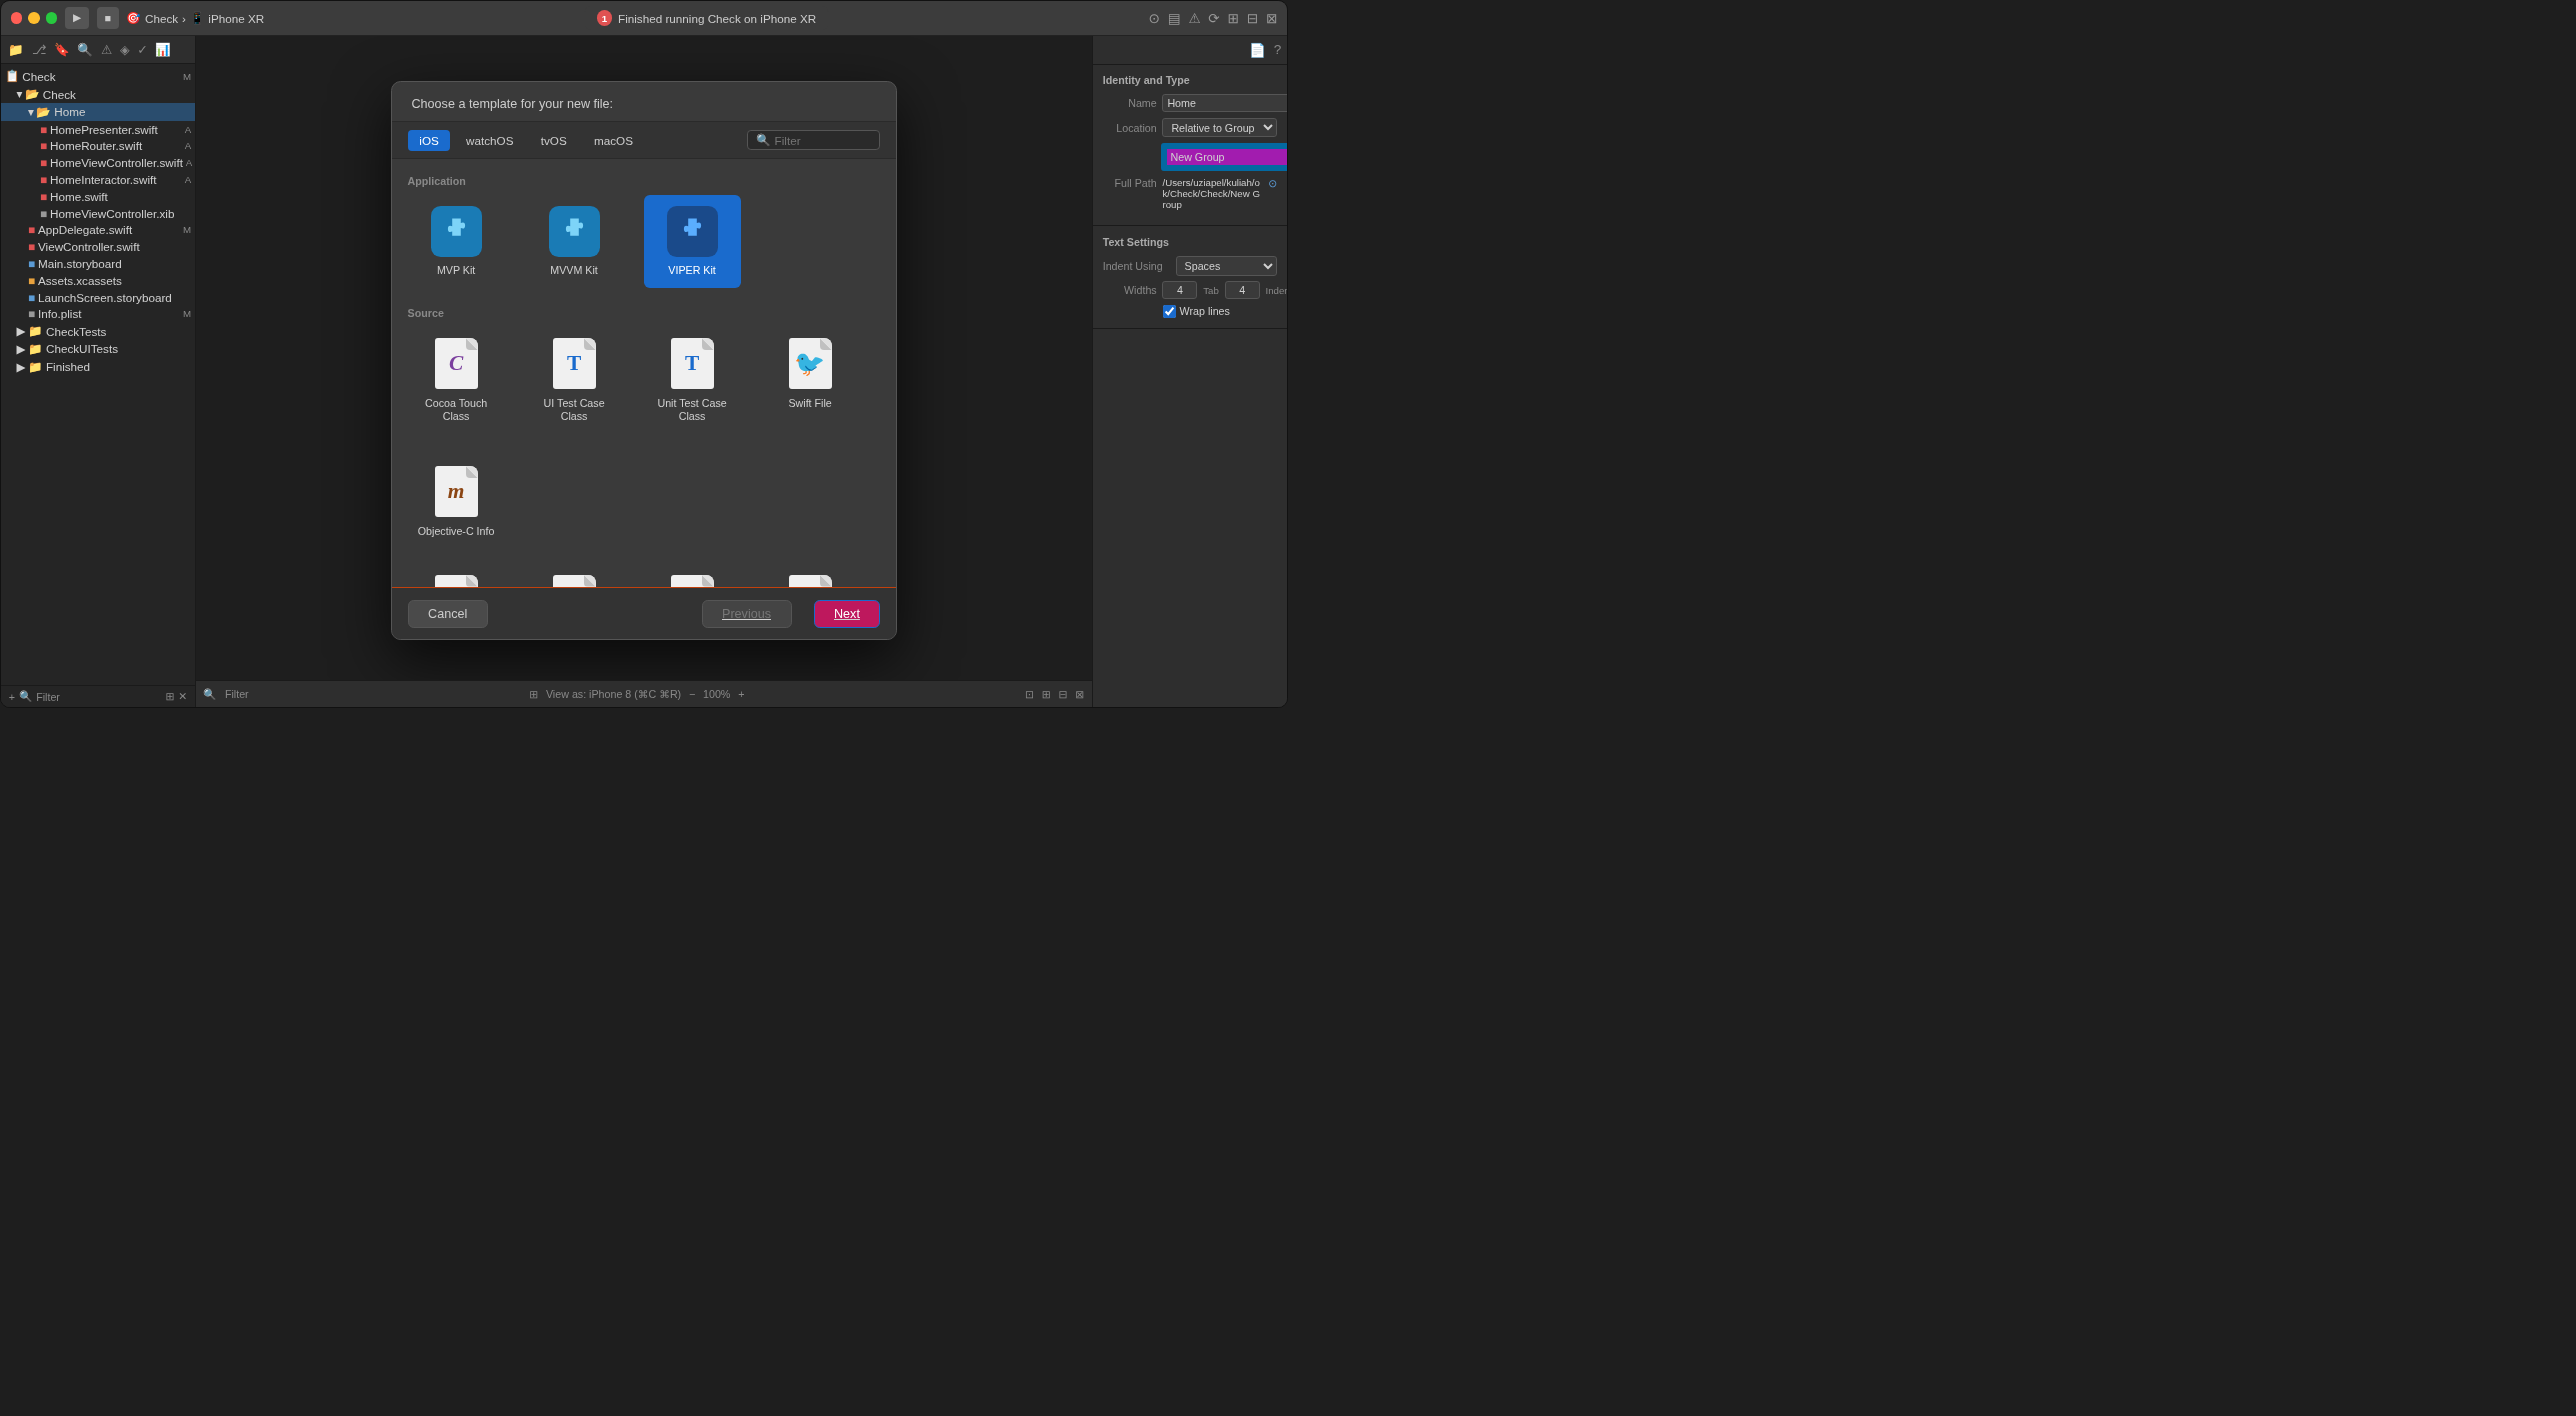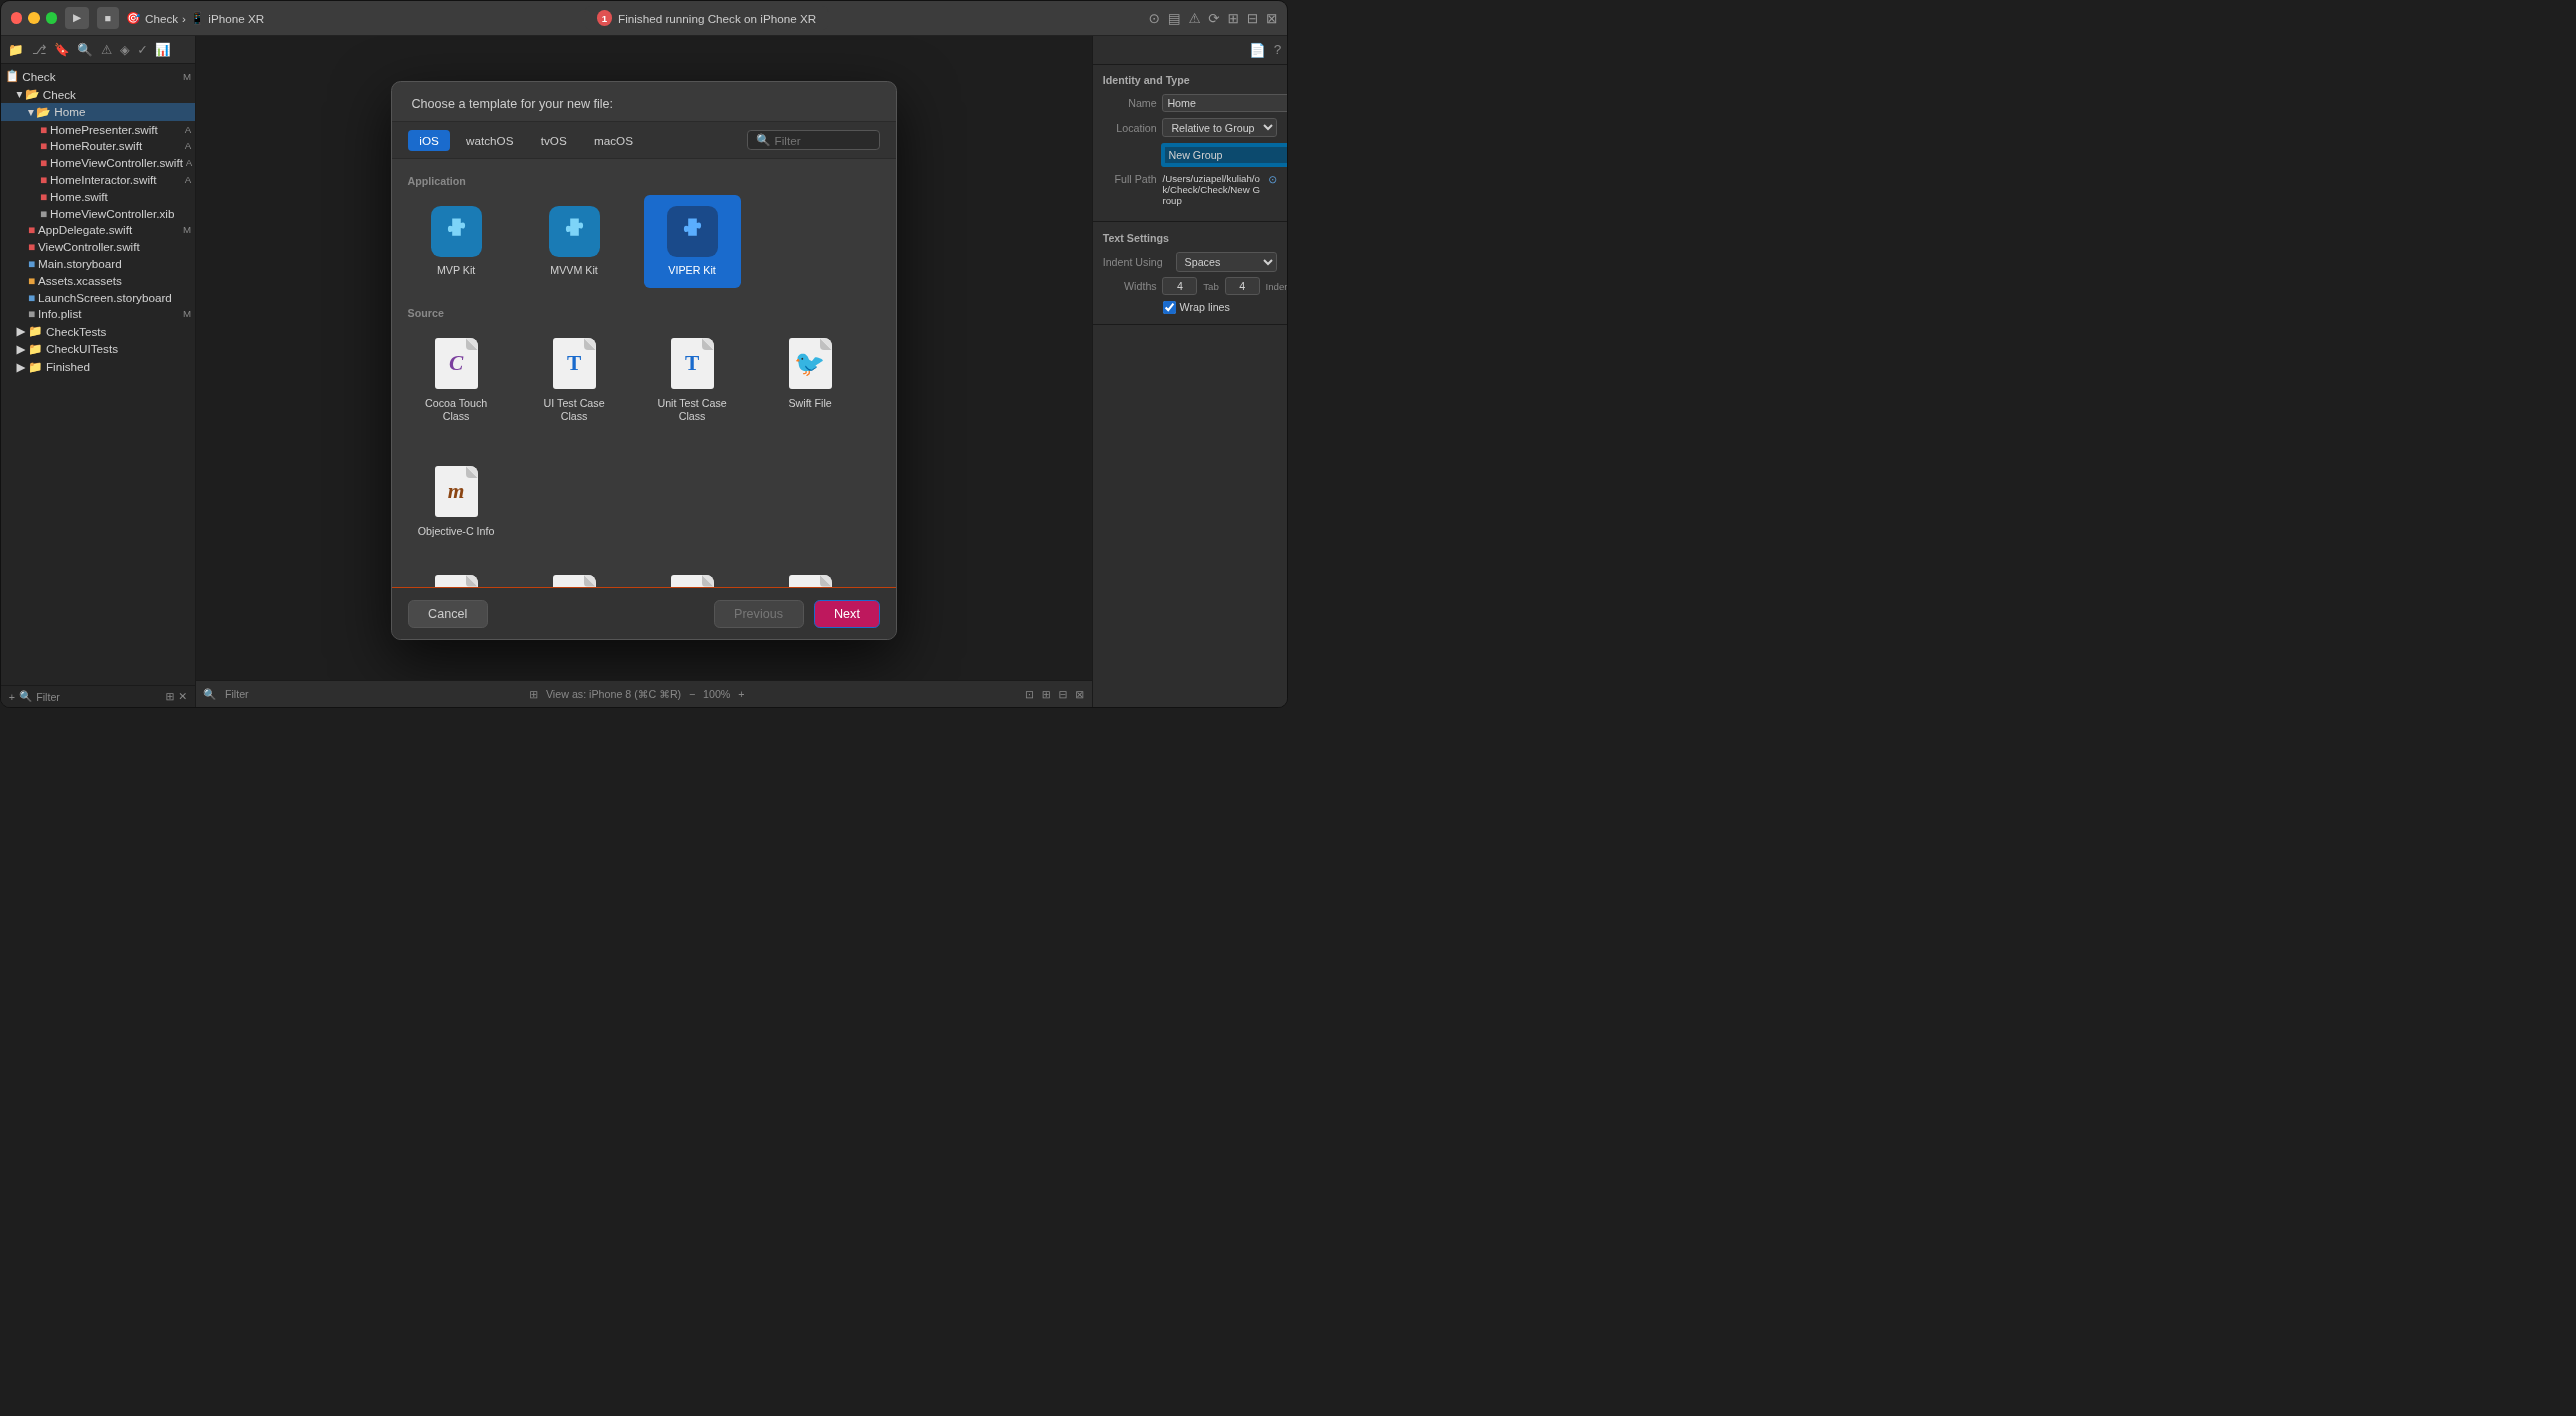--- a/index.html
+++ b/index.html
@@ -342,21 +342,21 @@
       background: #be185d;
       border-color: #1a6bcd;
       color: white;
     }
     .btn-disabled {
       background: #444;
       border-color: #555;
       color: #777;
       cursor: default;
     }
-    .btn-group { display: flex; gap: 10px; }
+    .btn-group { display: flex; gap: 22px; text-decoration: underline; }
 
     
     .right-panel {
       width: 195px;
       background: #2e2e2e;
       border-left: 1px solid #1a1a1a;
       display: flex;
       flex-direction: column;
       flex-shrink: 0;
       font-size: 10.7px;
@@ -430,22 +430,22 @@
     }
 
     .new-group-row {
       display: flex;
       align-items: center;
       gap: 3.9px;
       margin-bottom: 5.8px;
     }
     .new-group-input {
       flex: 1;
-      background: #0c4a6e;
-      border: 4px solid #0369a1;
+      background: #a21caf;
+      border: 6px solid #0369a1;
       border-radius: 2.9px;
       color: #d0d0d0;
       padding: 1.9px 3.9px;
       font-size: 10.7px;
     }
 
     .text-settings-row {
       display: flex;
       align-items: center;
       margin-bottom: 5.8px;

